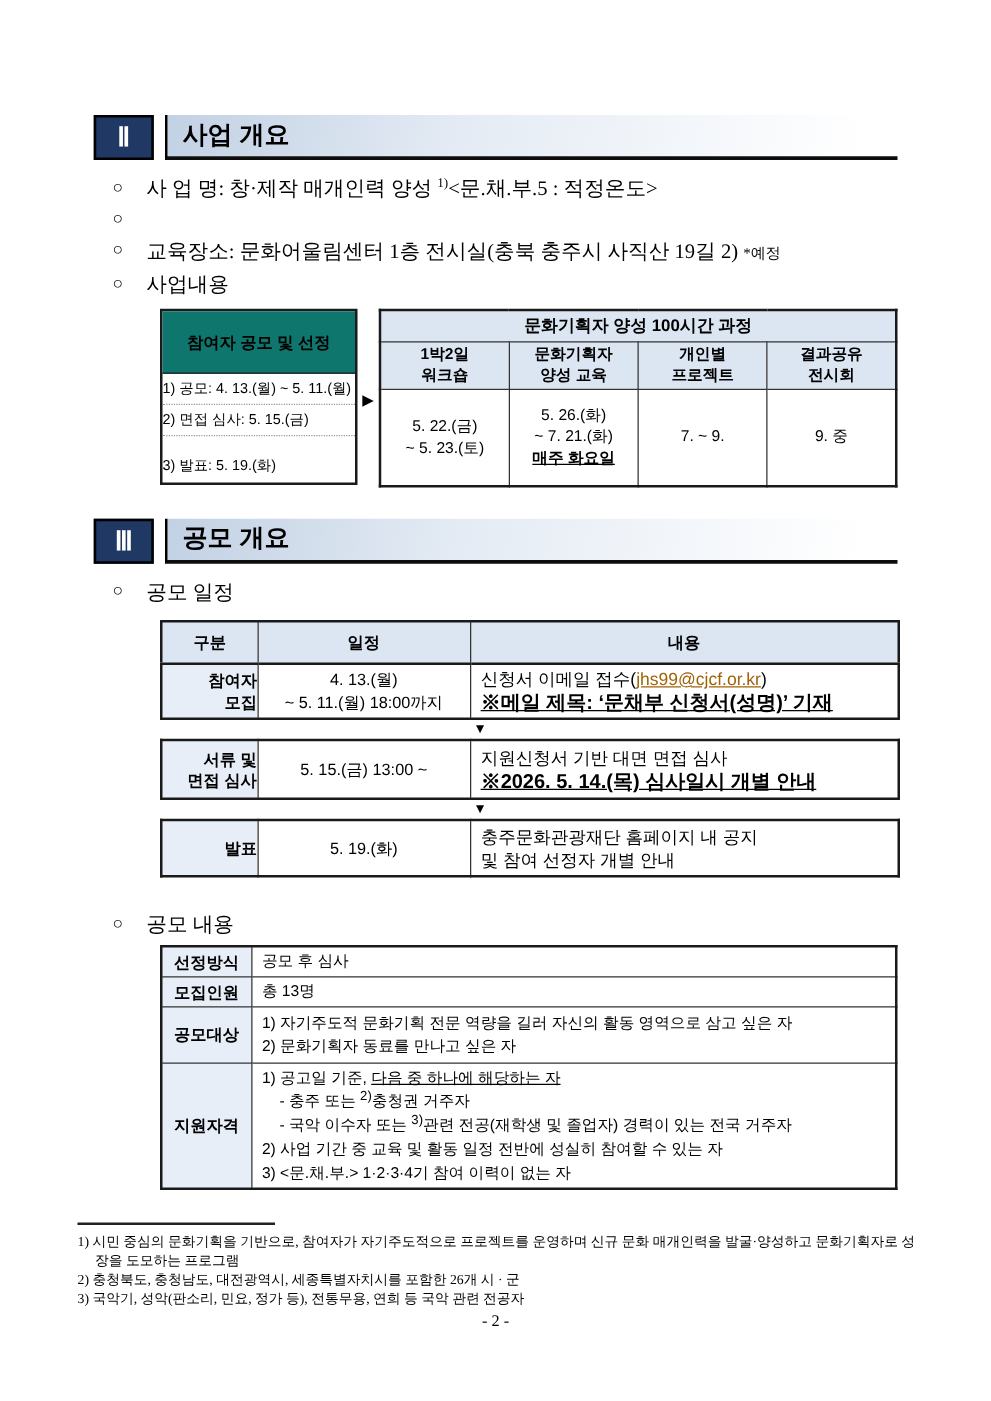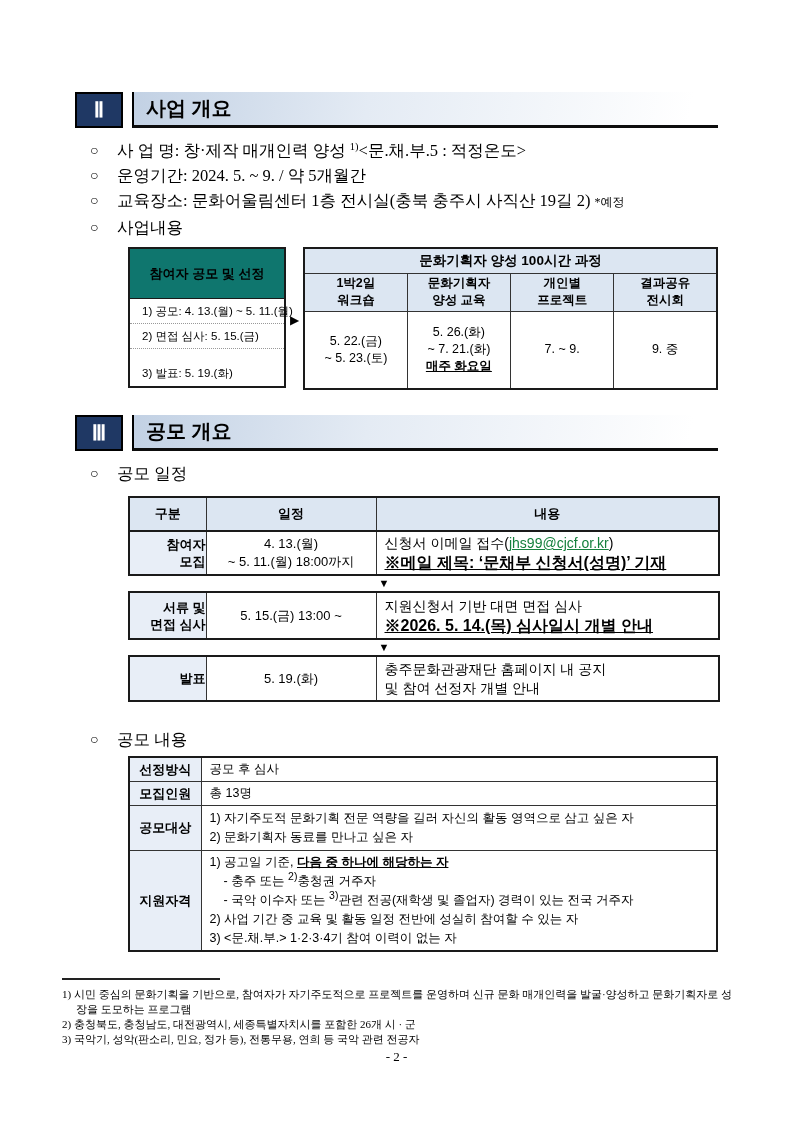--- a/index.html
+++ b/index.html
@@ -37,53 +37,53 @@
   #content-heading { margin-top:27px; }
 
   
   .flow { display:flex; margin:7px 0 0 128px; }
   .sel-table { width:158px; border:2px solid #1a1a1a; align-self:flex-start; }
   .sel-header {
     height:50px; background:#0f766e; border-bottom:1px solid #1a1a1a;
     display:flex; align-items:center; justify-content:center;
     font-weight:bold; font-size:13px;
   }
-  .sel-row { height:25px; line-height:25px; font-size:11.5px; padding-left:12px; border-bottom:1px dotted #999; white-space:nowrap; }
+  .sel-row { height:25px; line-height:25px; font-size:11.5px; padding-left:0; border-bottom:1px dotted #999; white-space:nowrap; }
   .sel-row:last-child { border-bottom:none;margin-top:12px; }
   .flow-arrow { width:17px; text-align:center; margin-top:66px; font-size:12px; }
   .course-table { border-collapse:collapse; border:2px solid #1a1a1a; width:415px; table-layout:fixed; }
   .course-table td { border:1px solid #333; text-align:center; }
   .course-title td { height:25px; background:#dce6f2; font-weight:bold; font-size:13.5px; }
   .course-sub td { height:38px; background:#dce6f2; font-weight:bold; font-size:12.5px; line-height:17px; }
   .course-data td { height:78px; font-size:12.5px; line-height:17px; }
   .tue { font-weight:bold; text-decoration:underline; }
 
   
   .sched { margin-left:128px; border-collapse:collapse; border:2px solid #1a1a1a; width:590px; table-layout:fixed; }
   #sched-1 { margin-top:11px; }
   .sched td, .sched th { border:1px solid #333; }
   .sched th { height:34px; background:#dce6f2; font-weight:bold; font-size:13px; border-bottom:2px solid #1a1a1a; }
   .col-cat { width:77px; } .col-date { width:170px; } .col-desc { width:343px; }
   .cat-cell { background:#e8eef7; font-weight:bold; text-align:right; font-size:13px; line-height:17px; }
   .date-cell { text-align:center; font-size:13px; line-height:18px; }
   .desc-cell { padding:2px 8px; font-size:14px; line-height:19px; vertical-align:middle; }
   .desc-note { font-size:16px; font-weight:bold;text-decoration:underline; }
   .h40 td { height:40px; } .h47 td { height:47px; } .h45 td { height:45px; }
-  .link { color:#15803d; text-decoration:underline; }
+  .link { color:#a16207; text-decoration:underline; }
   .arrow-row { width:512px; margin-left:128px; text-align:center; font-size:11px; height:15px; line-height:15px; }
 
   
   .content-table { margin:5px 0 12px 128px; border-collapse:collapse; border:2px solid #1a1a1a; width:590px; table-layout:fixed; }
   .content-table td { border:1px solid #333; }
   .label-col { width:72px; }
   .label-cell { background:#e8eef7; font-weight:bold; text-align:center; font-size:13px; }
   .val-cell { padding:2px 8px; font-size:12.5px; line-height:19px; vertical-align:middle; }
   .rh23 td { height:23px; } .rh21 td { height:21px; } .rh45 td { height:45px; } .rh95 td { height:95px; }
   .indent { padding-left:14px; }
-  .bold-u { font-weight:bold; text-decoration:underline;text-align:center; }
+  .bold-u { font-weight:normal; text-decoration:underline;text-align:center; }
 
   
   .footnotes { margin:26px 0 0 62px; font-family:"Liberation Serif", serif; font-size:11px; line-height:15px; width:678px; }
   .fn-sep { width:158px; border-top:2px solid #222; margin-bottom:7px; }
   .fn-item { padding-left:14px; text-indent:-14px; }
   .page-num { position:absolute; bottom:56px; left:0; width:100%; text-align:center; font-family:"Liberation Serif", serif; font-size:13px; }
 </style>
 </head>
 <body>
 
@@ -98,21 +98,20 @@
     </div>
   </div>
 
   <div class="bullets">
     <div class="bullet">
       <span class="mark">○</span>
       <span><span>사 업 명: 창·제작 매개인력 양성 </span><sup class="fnref">1)</sup><span>&lt;문.채.부.5 : 적정온도&gt;</span></span>
     </div>
     <div class="bullet">
       <span class="mark">○</span>
-      <span>운영기간: 2024. 5. ~ 9. / 약 5개월간</span>
     </div>
     <div class="bullet">
       <span class="mark">○</span>
       <span><span>교육장소: 문화어울림센터 1층 전시실(충북 충주시 사직산 19길 2) </span><span class="small-note">*예정</span></span>
     </div>
     <div class="bullet">
       <span class="mark">○</span>
       <span>사업내용</span>
     </div>
   </div>

